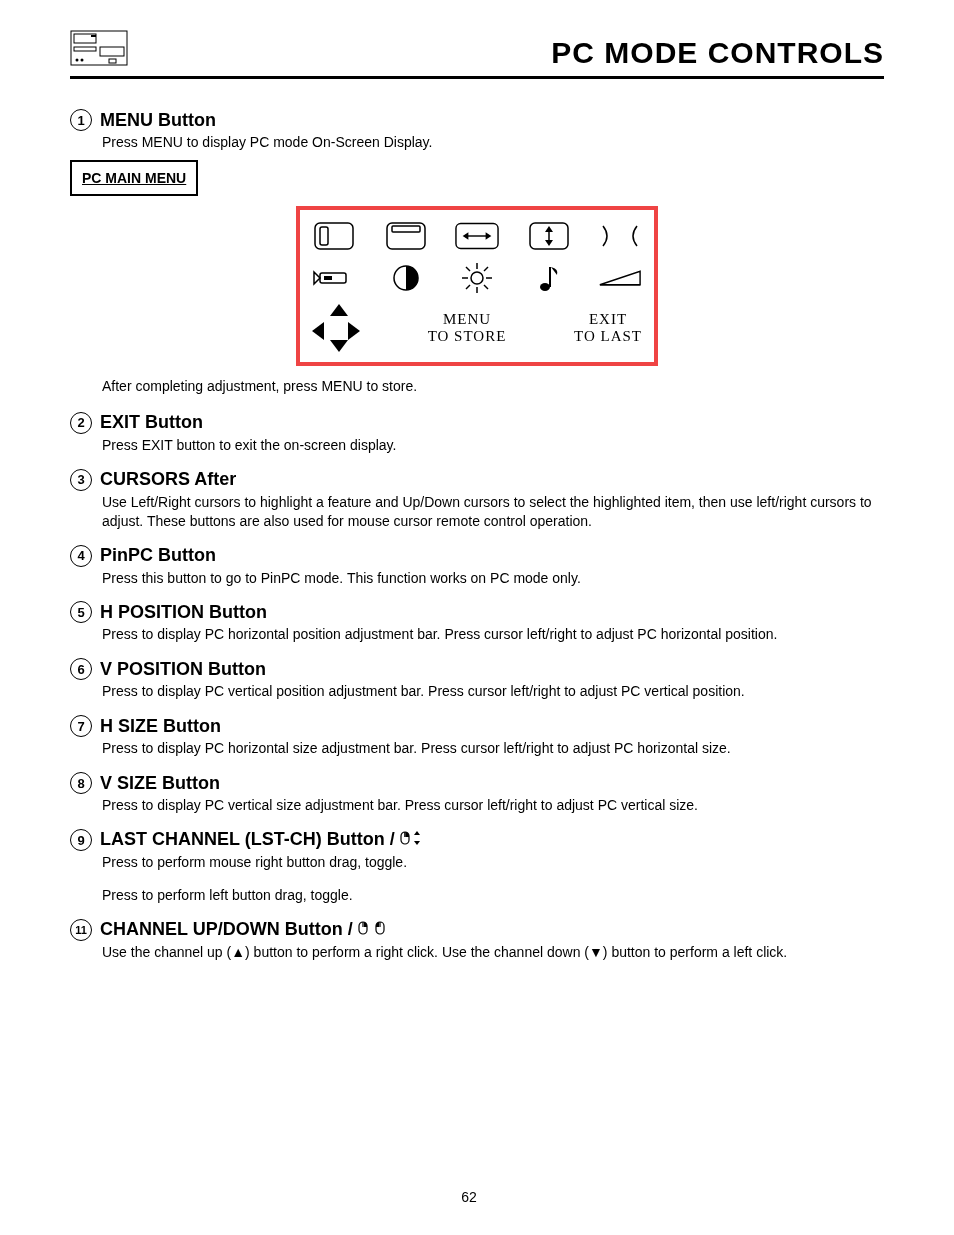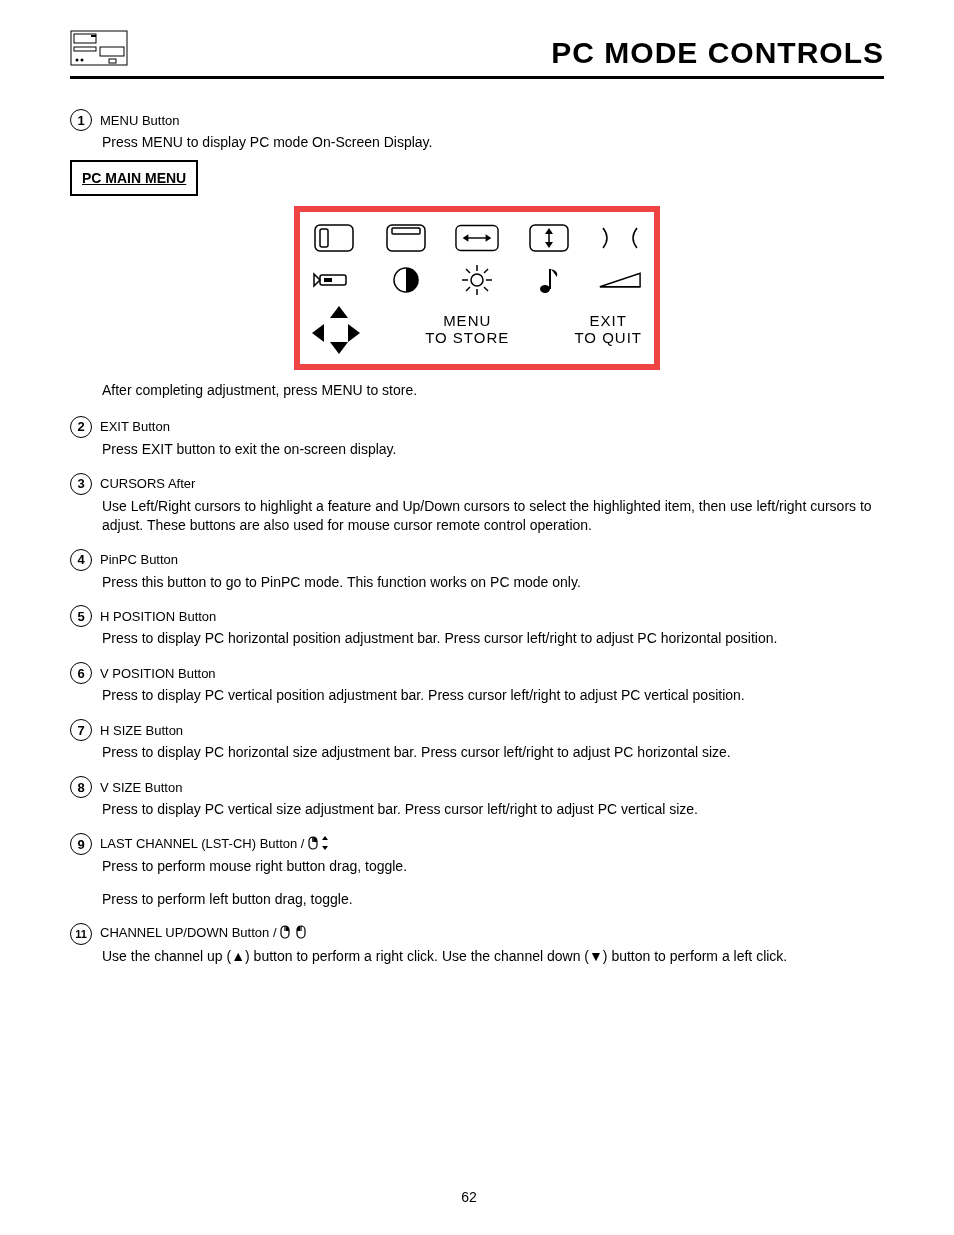--- a/index.html
+++ b/index.html
@@ -47,22 +47,22 @@
     border: 1.5px solid #000;
     border-radius: 50%;
     display: flex;
     align-items: center;
     justify-content: center;
     font-size: 13px;
     font-weight: 700;
     flex: 0 0 20px;
   }
   .item-title {
-    font-weight: 400;
-    font-size: 13px;
+    font-weight: 700;
+    font-size: 18px;
   }
   .item-body {
     font-size: 14px;
     margin-left: 32px;
     line-height: 1.35;
   }
   .pc-main-row {
     display: flex;
     gap: 14px;
     margin-top: 8px;
@@ -81,23 +81,24 @@
     font-size: 14px;
     text-align: justify;
     line-height: 1.4;
   }
   .osd-wrap {
     display: flex;
     justify-content: center;
     margin: 8px 0 12px 0;
   }
   .osd-box {
-    border: 6px solid #ef4444;
+    border: 4px solid #ef4444;
     width: 330px;
     padding: 10px 12px 10px 12px;
+    font-family: Liberation Serif, serif;
   }
   .osd-icon-row {
     display: flex;
     justify-content: space-between;
     align-items: center;
     margin-bottom: 10px;
   }
   .osd-icon {
     width: 44px;
     height: 32px;
@@ -261,21 +262,21 @@
               <div class="tri down"></div>
               <div class="tri left"></div>
               <div class="tri right"></div>
           </div>
           <div class="osd-text-col">
             <div>MENU</div>
             <div>TO STORE</div>
           </div>
           <div class="osd-text-col">
             <div>EXIT</div>
-            <div>TO QUIT</div>
+            <div>TO LAST</div>
           </div>
         </div>
       </div>
     </div>
 
     <div class="after-osd">After completing adjustment, press MENU to store.</div>
   </div>
 
   <div class="item">
     <div class="item-head">

